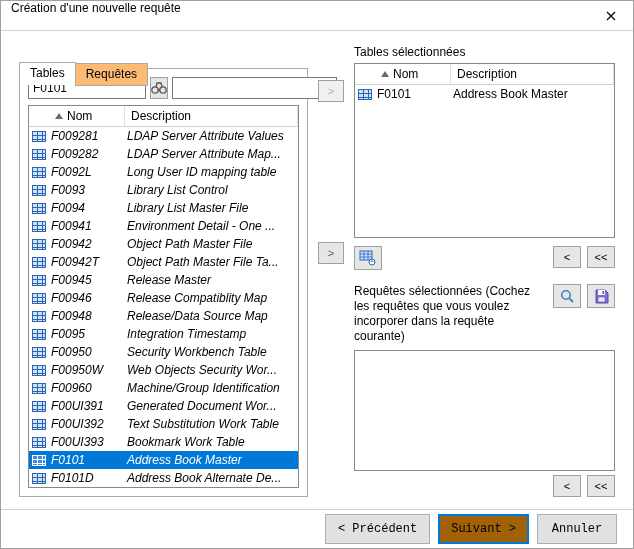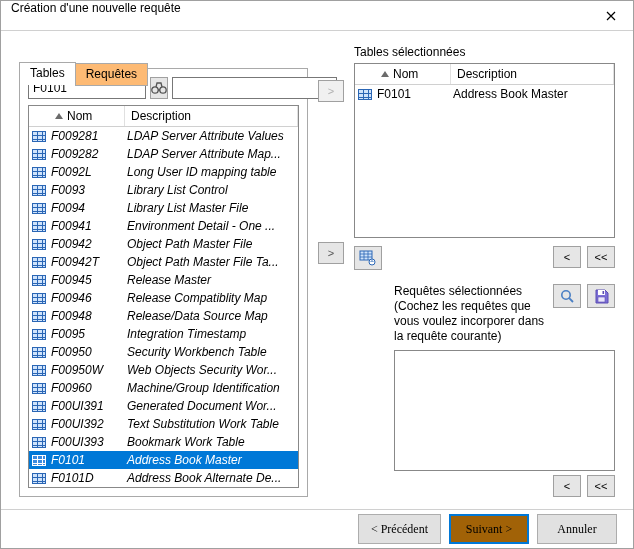--- a/index.html
+++ b/index.html
@@ -207,30 +207,30 @@
     justify-content:flex-end;
     gap: 8px;
     padding: 0 16px;
   }
   .footer button {
     height: 30px;
     min-width: 80px;
     padding: 0 12px;
     border: 1px solid #adadad;
     background: #e1e1e1;
-    font-family: Liberation Serif, serif;
+    font-family: Liberation Mono, monospace;
     font-size: 12px;
     cursor: default;
   }
   .footer button.primary {
     border: 1px solid #0078d7;
     box-shadow: inset 0 0 0 1px #0078d7;
     background: #a16207;
   }
-  .right-sec2 { display:flex; flex-direction:column; flex:1;margin-left:40px; }
+  .right-sec2 { display:flex; flex-direction:column; flex:1; }
   .q-label-row { display:flex; align-items:flex-start; gap:6px; }
   .q-label { flex:1; font-size:12px; line-height:1.25; }
   .icon-btn-stack { display:flex; gap:6px; }
   .icon-btn {
     width:28px; height:24px;
     border:1px solid #a0a0a0; background:#e6e6e6;
     display:flex;align-items:center;justify-content:center;
   }
   .bottom-right-btns {
     display:flex; gap:6px; justify-content:flex-end; margin-top:4px;

